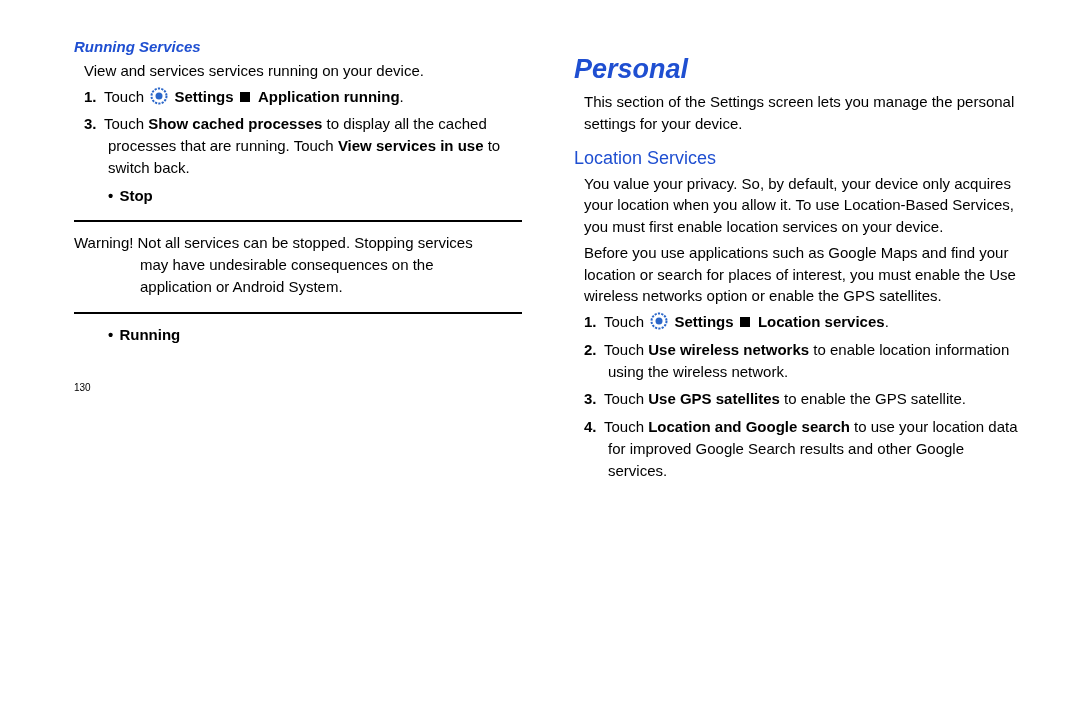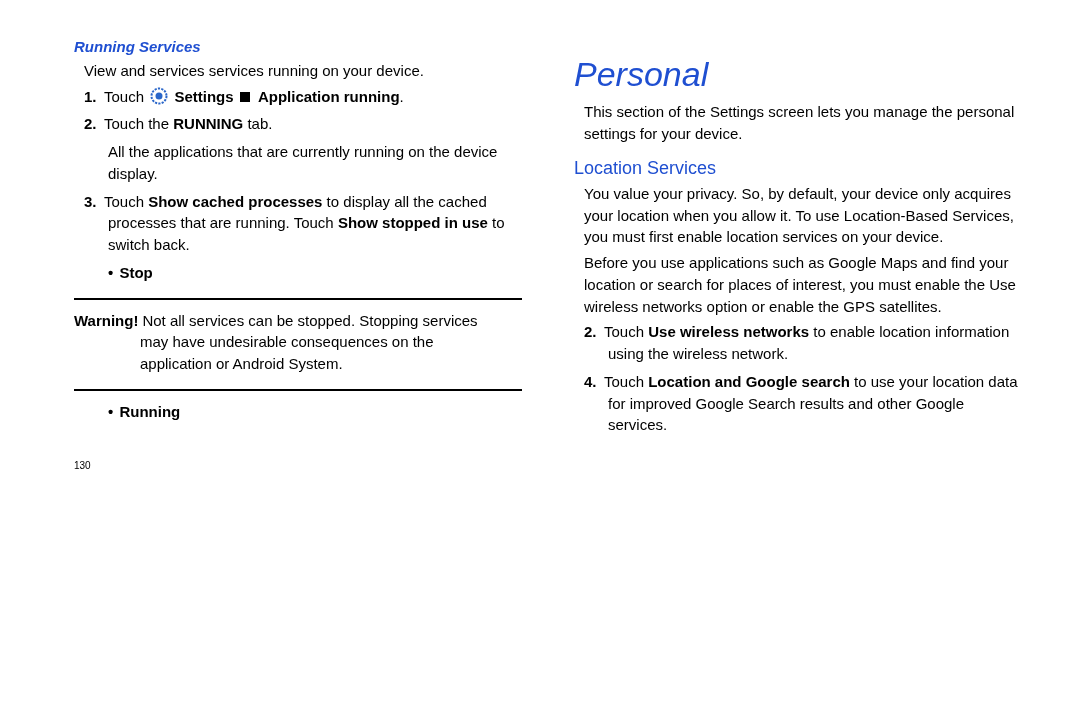--- a/index.html
+++ b/index.html
@@ -60,40 +60,40 @@
     border-top: 2px solid #000;
     margin: 14px 0 10px 0;
   }
   .warnbox {
     margin: 0;
   }
   .warnbox .row {
     display: flex;
   }
   .warnbox .label {
-    font-weight: 700;
+    font-weight: 400;
     white-space: nowrap;
     margin-right: 4px;
   }
   .warnbox .body {
     flex: 1;
   }
   .warn-indent {
     margin-left: 66px;
   }
   .pagenum {
     font-size: 10px;
     margin-top: 36px;
   }
   .topnote hr { margin-top: 0; }
   .h-section {
     color: #1f4fd1;
-    font-weight: 400;
+    font-weight: 700;
     font-style: italic;
-    font-size: 34px;
+    font-size: 27px;
     margin: 14px 0 2px 0;
   }
   .h-sub {
     color: #1f4fd1;
     font-size: 18px;
     margin: 10px 0 2px 0;
   }
   .gear {
     display: inline-block;
     vertical-align: -3px;
@@ -119,25 +119,21 @@
 
     <ol class="numlist">
       <li>
         <span class="num">1.</span><span>Touch </span><span class="gear"><svg width="18" height="18" viewBox="0 0 18 18">
               <circle cx="9" cy="9" r="7.5" fill="none" stroke="#2a66c9" stroke-width="2" stroke-dasharray="2.2 1.2"></circle>
               <circle cx="9" cy="9" r="3.5" fill="#2a66c9"></circle>
             </svg></span>
         <span class="bold">Settings</span> <span class="arrow"></span> <span class="bold">Application running</span>.
       </li>
       <li>
-        <span class="num">2.</span><span>Touch the </span><span class="bold">RUNNING</span><span> tab.</span>
-        <div class="sub" style="margin-left:0;text-indent:0;margin-top:6px;">All the applications that are currently running on the device display.</div>
-      </li>
-      <li>
-        <span class="num">3.</span><span>Touch </span><span class="bold">Show cached processes</span><span> to display all the cached processes that are running. Touch </span><span class="bold">Show stopped in use</span><span> to switch back.</span>
+        <span class="num">3.</span><span>Touch </span><span class="bold">Show cached processes</span><span> to display all the cached processes that are running. Touch </span><span class="bold">View services in use</span><span> to switch back.</span>
       </li>
     </ol>
 
     <div class="bullet">
       <span class="dot">•</span>
       <span class="bold">Stop</span>
     </div>
 
     <hr class="rule">
     <div class="warnbox">
@@ -162,21 +158,31 @@
 
     <p class="h-section">Personal</p>
     <p class="p ind1">This section of the Settings screen lets you manage the personal settings for your device.</p>
 
     <p class="h-sub">Location Services</p>
     <p class="p ind1">You value your privacy. So, by default, your device only acquires your location when you allow it. To use Location-Based Services, you must first enable location services on your device.</p>
     <p class="p ind1">Before you use applications such as Google Maps and find your location or search for places of interest, you must enable the Use wireless networks option or enable the GPS satellites.</p>
 
     <ol class="numlist">
       <li>
+        <span class="num">1.</span><span>Touch </span><span class="gear"><svg width="18" height="18" viewBox="0 0 18 18">
+              <circle cx="9" cy="9" r="7.5" fill="none" stroke="#2a66c9" stroke-width="2" stroke-dasharray="2.2 1.2"></circle>
+              <circle cx="9" cy="9" r="3.5" fill="#2a66c9"></circle>
+            </svg></span>
+        <span class="bold">Settings</span> <span class="arrow"></span> <span class="bold">Location services</span>.
+      </li>
+      <li>
         <span class="num">2.</span><span>Touch </span><span class="bold">Use wireless networks</span><span> to enable location information using the wireless network.</span>
+      </li>
+      <li>
+        <span class="num">3.</span><span>Touch </span><span class="bold">Use GPS satellites</span><span> to enable the GPS satellite.</span>
       </li>
       <li>
         <span class="num">4.</span><span>Touch </span><span class="bold">Location and Google search</span><span> to use your location data for improved Google Search results and other Google services.</span>
       </li>
     </ol>
   </div>
 
 </div>
 
 </body></html>

